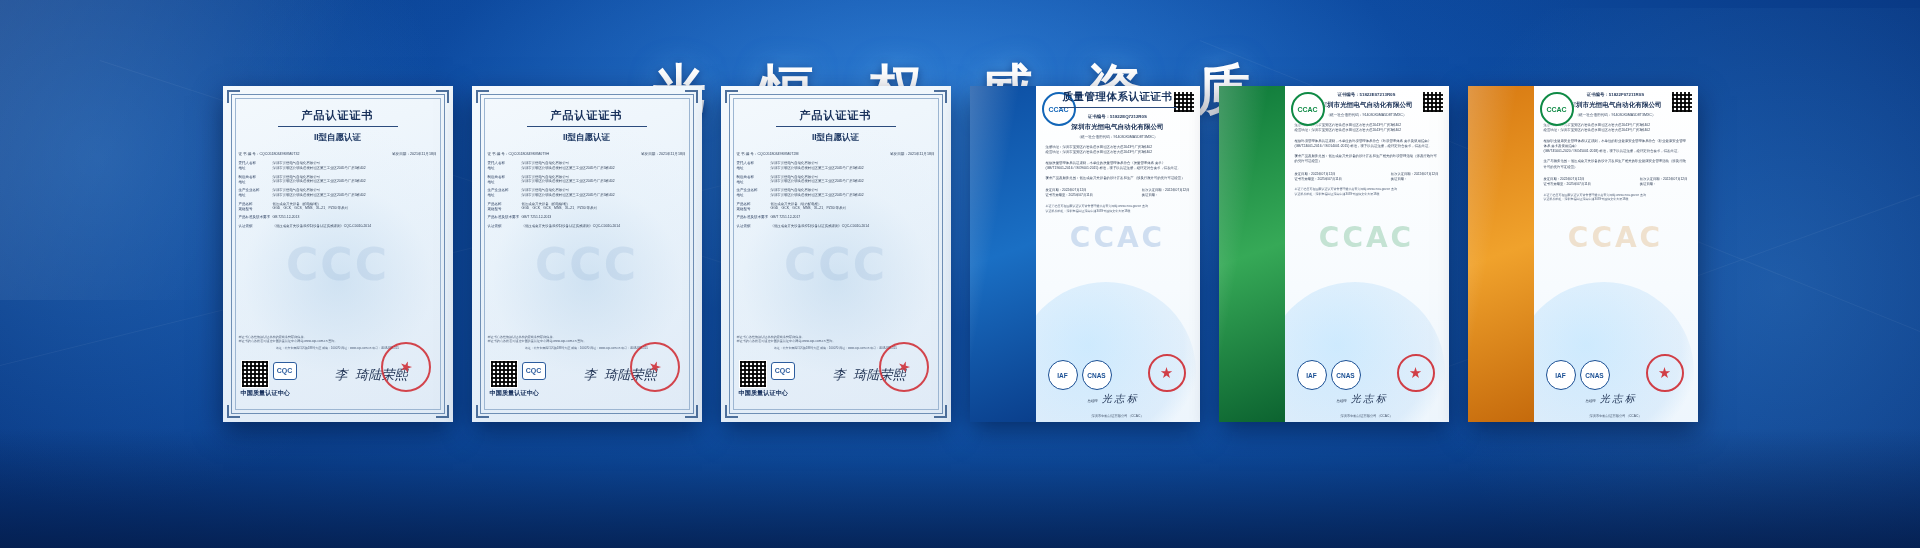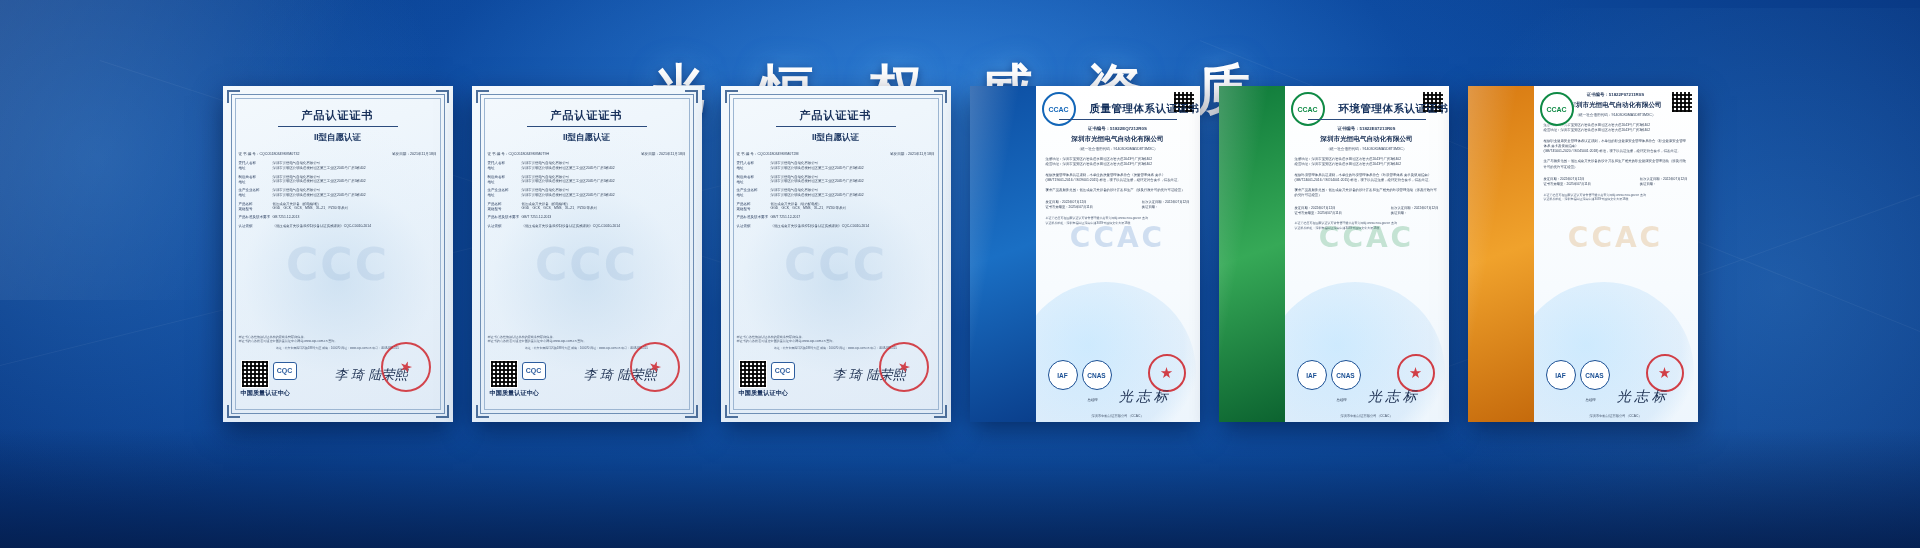--- a/index.html
+++ b/index.html
@@ -119,21 +119,21 @@
   .ccc-logo{
     position:absolute;left:34px;bottom:20px;width:22px;height:16px;
     border:1px solid #2d5d9e;border-radius:3px;color:#2d5d9e;
     font-size:7px;line-height:16px;text-align:center;font-weight:bold;
     background:#fff;
   }
   .cqc-orgname{
     position:absolute;left:2px;bottom:2px;font-size:6.2px;color:#17305c;font-weight:bold;
   }
   .sign{
-    position:absolute;bottom:16px;font-family:Liberation Serif, serif;
+    position:absolute;bottom:16px;font-family:Liberation Mono, monospace;
     font-size:13px;color:#1a2d4f;font-style:italic;
   }
   .sign1{left:96px;}
   .sign2{left:130px;}
   .stamp{
     position:absolute;right:6px;bottom:8px;width:46px;height:46px;border-radius:50%;
     border:2.2px solid #cf2027;opacity:.82;
   }
   .stamp:before{
     content:"";position:absolute;left:50%;top:50%;width:12px;height:12px;
@@ -177,21 +177,21 @@
     position:absolute;left:66px;right:0;top:0;bottom:0;
     background:linear-gradient(180deg,#ffffff 0%,#f7fbfe 60%,#eef6fd 100%);
     overflow:hidden;
   }
   .iso-globe{
     position:absolute;left:-20px;bottom:-40px;width:180px;height:180px;border-radius:50%;
     background:
       radial-gradient(circle at 40% 35%, rgba(120,200,255,0.30), rgba(60,150,230,0.10) 60%, rgba(255,255,255,0) 72%);
   }
   .iso-head{
-    position:relative;text-align:right;padding-top:16px;
+    position:relative;text-align:center;padding-top:4px;
   }
   .iso-head h3{
     margin:0;font-size:10.5px;font-weight:bold;color:#14305c;letter-spacing:.5px;
   }
   .iso-rule{width:118px;height:1px;background:#2b4b7d;margin:3px auto 0;}
   .iso-certno{
     text-align:center;font-size:4.4px;color:#1c3154;margin-top:6px;font-weight:bold;
   }
   .iso-company{
     text-align:center;font-size:6.6px;font-weight:bold;color:#12294f;margin-top:4px;
@@ -236,22 +236,22 @@
   .badge-star:before{
     content:"";position:absolute;left:50%;top:50%;width:12px;height:12px;
     transform:translate(-50%,-50%);
     background:#cf2027;
     clip-path:polygon(50% 0%,61% 35%,98% 35%,68% 57%,79% 91%,50% 70%,21% 91%,32% 57%,2% 35%,39% 35%);
   }
   .iso-sign{
     position:absolute;left:52px;bottom:16px;font-size:3.4px;color:#2b3a52;
   }
   .iso-sign span.sig{
-    font-family:"Liberation Serif",serif;font-style:italic;font-size:14px;color:#1a2d4f;
-    margin-left:20px;
+    font-family:"Liberation Serif",serif;font-style:italic;font-size:10px;color:#1a2d4f;
+    margin-left:3px;
   }
   .iso-issuer{
     position:absolute;left:0;right:0;bottom:4px;text-align:center;
     font-size:3.3px;color:#3d4c64;
   }
   .iso-seal{
     position:absolute;left:6px;top:6px;width:30px;height:30px;border-radius:50%;
     background:#fff;border:2px solid #0f8a45;color:#0f8a45;
     font-size:7px;font-weight:bold;display:flex;align-items:center;justify-content:center;
     box-shadow:0 0 0 2px rgba(255,255,255,.6);
@@ -522,24 +522,20 @@
   <div class="cert iso iso-14001">
     <div class="iso-bg">
       <div class="iso-band">
         <div class="iso-vert">ISO 14001</div>
       </div>
       <div class="iso-sheet">
         <div class="iso-globe"></div>
         <div class="iso-ccac-wm green">CCAC</div>
         <div class="iso-seal">CCAC</div>
         <div class="iso-qr"></div>
-        <div class="iso-head">
-          <h3>环境管理体系认证证书</h3>
-          <div class="iso-rule"></div>
-        </div>
         <div class="iso-certno">证书编号：51822E07213R0S</div>
         <div class="iso-company">深圳市光恒电气自动化有限公司</div>
         <div class="iso-companysub">（统一社会信用代码：914030X0MA5D8T3MXC）</div>
         <div class="iso-para" style="white-space: pre-line;">注册地址：深圳市宝安区石岩街道水田社区石岩大道2043号厂房3栋402
 经营地址：深圳市宝安区石岩街道水田社区石岩大道2043号厂房3栋402</div>
         <div class="iso-scope" style="white-space: pre-line;">根据环境管理体系认证规则，本单位的环境管理体系符合《环境管理体系 要求及使用指南》
 (GB/T24001-2016 / ISO14001:2015) 标准，现予以认证注册，经评定符合要求，特发此证。</div>
         <div class="iso-scope" style="white-space: pre-line;">覆盖产品及服务范围：低压成套开关设备的设计开发和生产相关的环境管理活动（涉及行政许可的凭许可证经营）</div>
         <div class="iso-dates">
           <span style="white-space: pre-line;">发证日期：2022年07月12日

